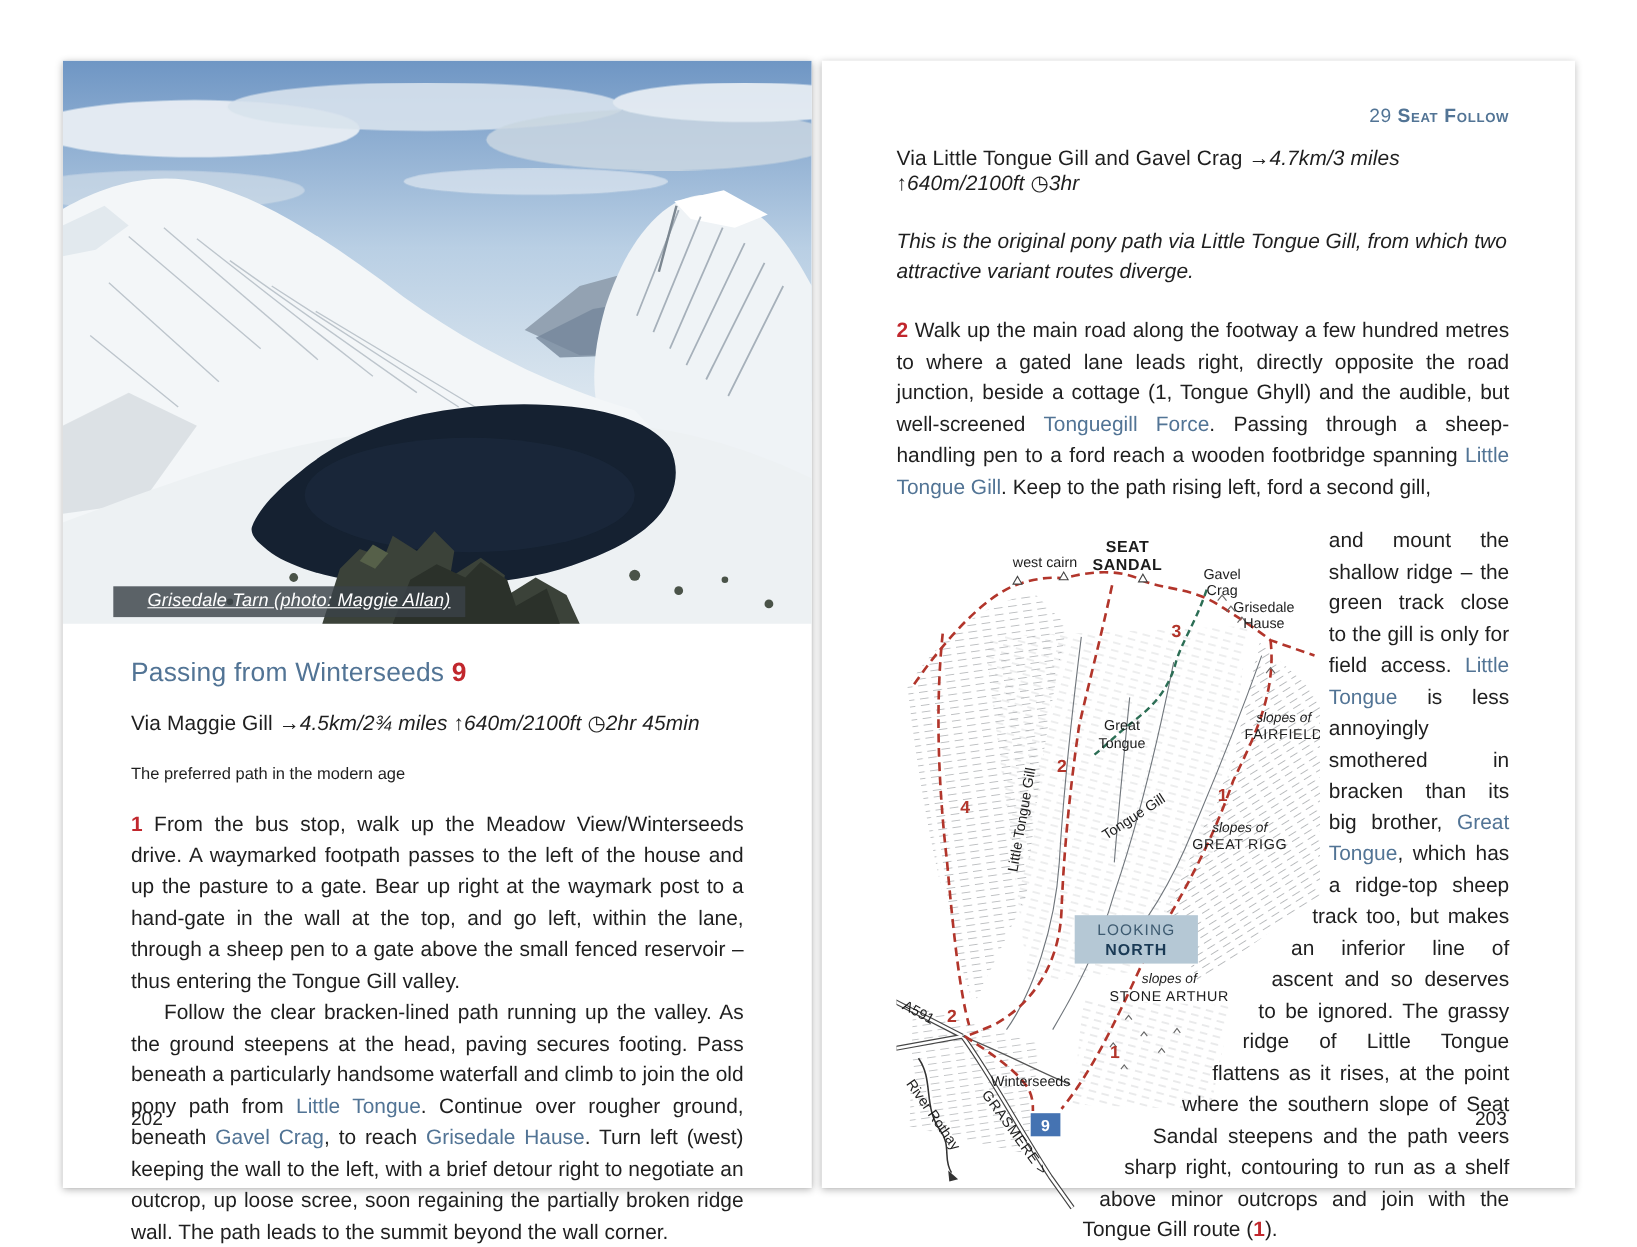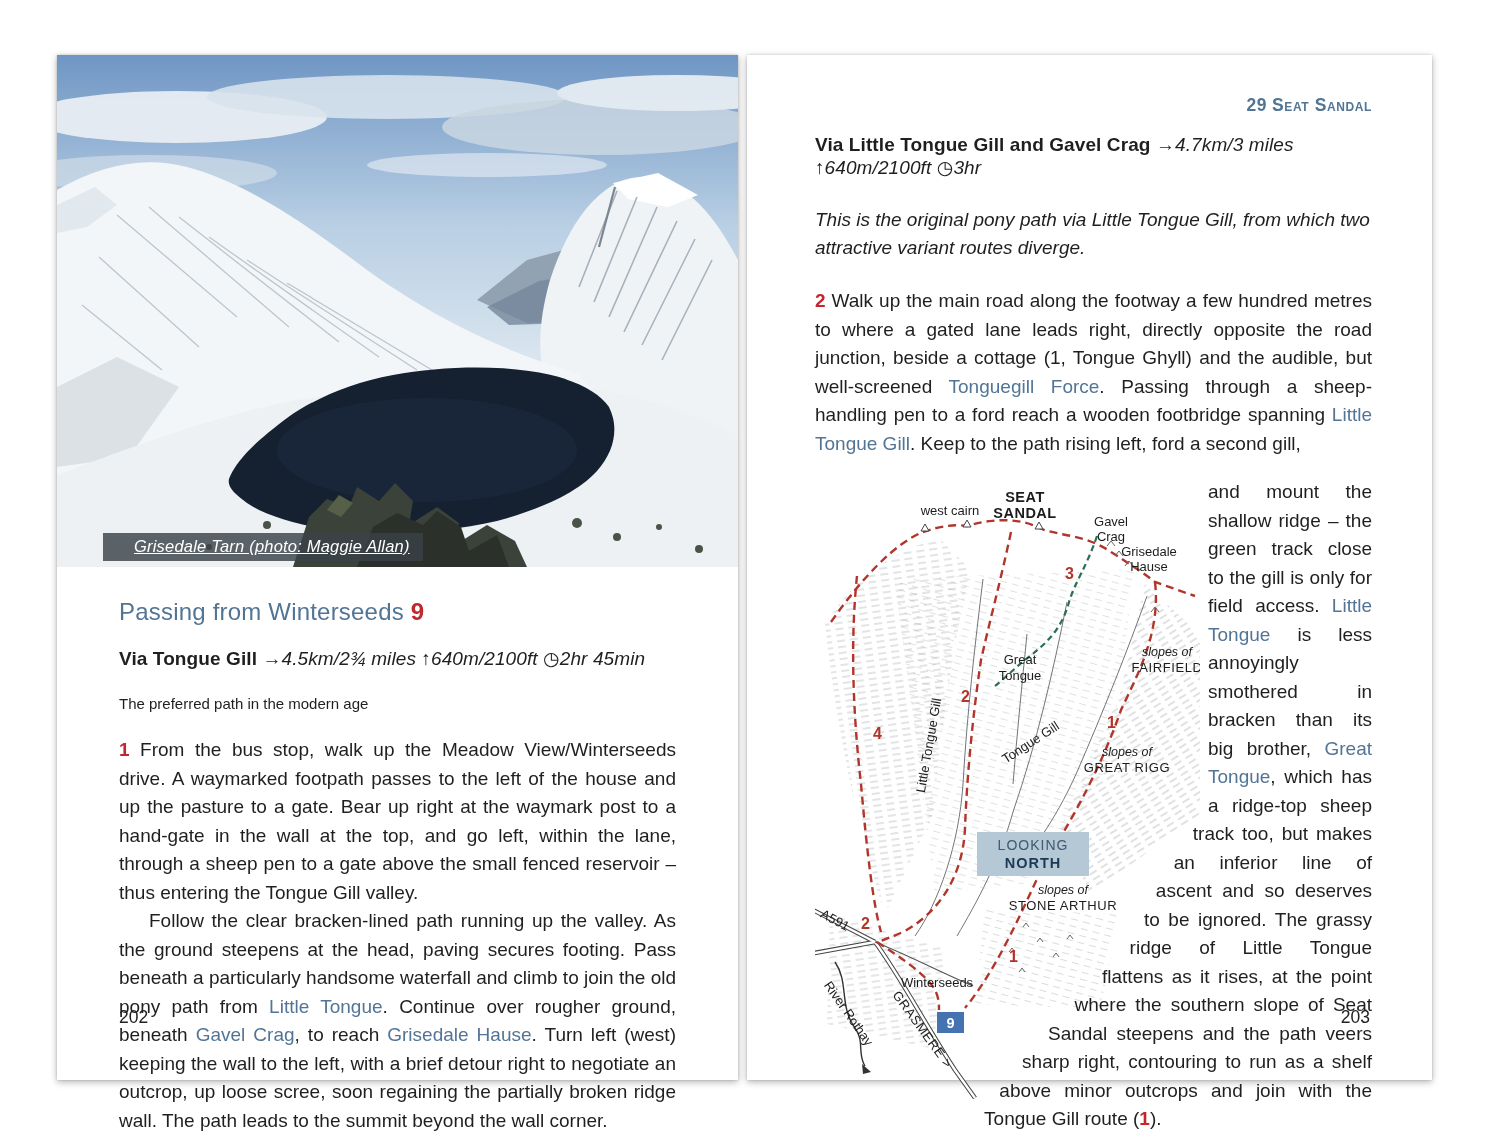--- a/index.html
+++ b/index.html
@@ -49,21 +49,21 @@
   .wrapzone::after{content:"";display:block;clear:both;}
   .map-float{
     float:left;width:385px;height:622px;margin:6px 8px 0 0;
     shape-outside:polygon(0% 0%,100% 0%,100% 48%,85% 62%,79% 71%,62% 82%,46% 93%,40% 100%,0% 100%);
     shape-margin:10px;
   }
   .map-float svg{display:block;}
 
   
   .seg-n{}
-  .seg-b{font-weight:bold;}
+  .seg-b{font-weight:normal;}
   .seg-i{font-style:italic;}
   .seg-r{color:var(--red);font-weight:bold;}
   .seg-bl{color:var(--blue);font-weight:normal;}
   .seg-sc{font-variant:small-caps;letter-spacing:.6px;}
 
   
   .mlab{font-family:"Liberation Sans","DejaVu Sans",sans-serif;font-size:13px;fill:#1c1c1c;}
   .mlab-bold{font-weight:bold;font-size:14.5px;letter-spacing:.5px;}
   .mlab-it{font-style:italic;font-size:12.5px;}
   .mlab-caps{letter-spacing:.6px;}
@@ -140,32 +140,32 @@
           <circle cx="152" cy="492" r="3" fill="#4a5348"></circle>
         <circle cx="602" cy="472" r="3" fill="#4a5348"></circle>
           <circle cx="642" cy="494" r="4" fill="#4a5348"></circle>
       </g>
     </svg>
     <div class="caption">Grisedale Tarn (photo: Maggie Allan)</div>
   </div>
 
   <div class="lp-body">
     <h2 class="heading"><span class="seg-bl">Passing from Winterseeds </span><span class="seg-r">9</span></h2>
-    <p class="route"><span class="seg-b">Via Tongue Gill </span><span class="seg-b">→</span><span class="seg-i">4.5km/2¾ miles </span><span class="seg-b">↑</span><span class="seg-i">640m/2100ft </span><span class="seg-b">◷</span><span class="seg-i">2hr 45min</span></p>
+    <p class="route"><span class="seg-b">Via Maggie Gill </span><span class="seg-b">→</span><span class="seg-i">4.5km/2¾ miles </span><span class="seg-b">↑</span><span class="seg-i">640m/2100ft </span><span class="seg-b">◷</span><span class="seg-i">2hr 45min</span></p>
     <p class="tagline">The preferred path in the modern age</p>
     <p class="para"><span class="seg-r">1</span><span class="seg-n"> From the bus stop, walk up the Meadow View/Winterseeds drive. A waymarked footpath passes to the left of the house and up the pasture to a gate. Bear up right at the waymark post to a hand-gate in the wall at the top, and go left, within the lane, through a sheep pen to a gate above the small fenced reservoir – thus entering the Tongue Gill valley.</span></p>
     <p class="para follow"><span class="seg-n">Follow the clear bracken-lined path running up the valley. As the ground steepens at the head, paving secures footing. Pass beneath a particularly handsome waterfall and climb to join the old pony path from </span><span class="seg-bl">Little Tongue</span><span class="seg-n">. Continue over rougher ground, beneath </span><span class="seg-bl">Gavel Crag</span><span class="seg-n">, to reach </span><span class="seg-bl">Grisedale Hause</span><span class="seg-n">. Turn left (west) keeping the wall to the left, with a brief detour right to negotiate an outcrop, up loose scree, soon regaining the partially broken ridge wall. The path leads to the summit beyond the wall corner.</span></p>
   </div>
 
   <div class="pagenum pn-left">202</div>
 </div>
 
 <div class="page right">
   <div class="rp-body">
-    <div class="chap-header"><span class="seg-b">29 </span><span class="seg-sc">Seat Sandal</span></div>
+    <div class="chap-header"><span class="seg-b">29 </span><span class="seg-sc">Seat Follow</span></div>
     <p class="route" style="margin-top:18px"><span class="seg-b">Via Little Tongue Gill and Gavel Crag </span><span class="seg-b">→</span><span class="seg-i">4.7km/3 miles </span><span class="seg-b">↑</span><span class="seg-i">640m/2100ft </span><span class="seg-b">◷</span><span class="seg-i">3hr</span></p>
     <p class="intro">This is the original pony path via Little Tongue Gill, from which two attractive variant routes diverge.</p>
     <p class="para" style="margin-top:26px"><span class="seg-r">2</span><span class="seg-n"> Walk up the main road along the footway a few hundred metres to where a gated lane leads right, directly opposite the road junction, beside a cottage (1, Tongue Ghyll) and the audible, but well-screened </span><span class="seg-bl">Tonguegill Force</span><span class="seg-n">. Passing through a sheep-handling pen to a ford reach a wooden footbridge spanning </span><span class="seg-bl">Little Tongue Gill</span><span class="seg-n">. Keep to the path rising left, ford a second gill,</span></p>
 
     <div class="wrapzone">
       <div class="map-float">
         <svg viewBox="0 0 385 622" width="385" height="622">
           <defs>
             <pattern id="h1" patternUnits="userSpaceOnUse" width="13" height="6" patternTransform="rotate(-8)">
               <path d="M0 3 H8" stroke="#7d8286" stroke-width="0.8"></path>

